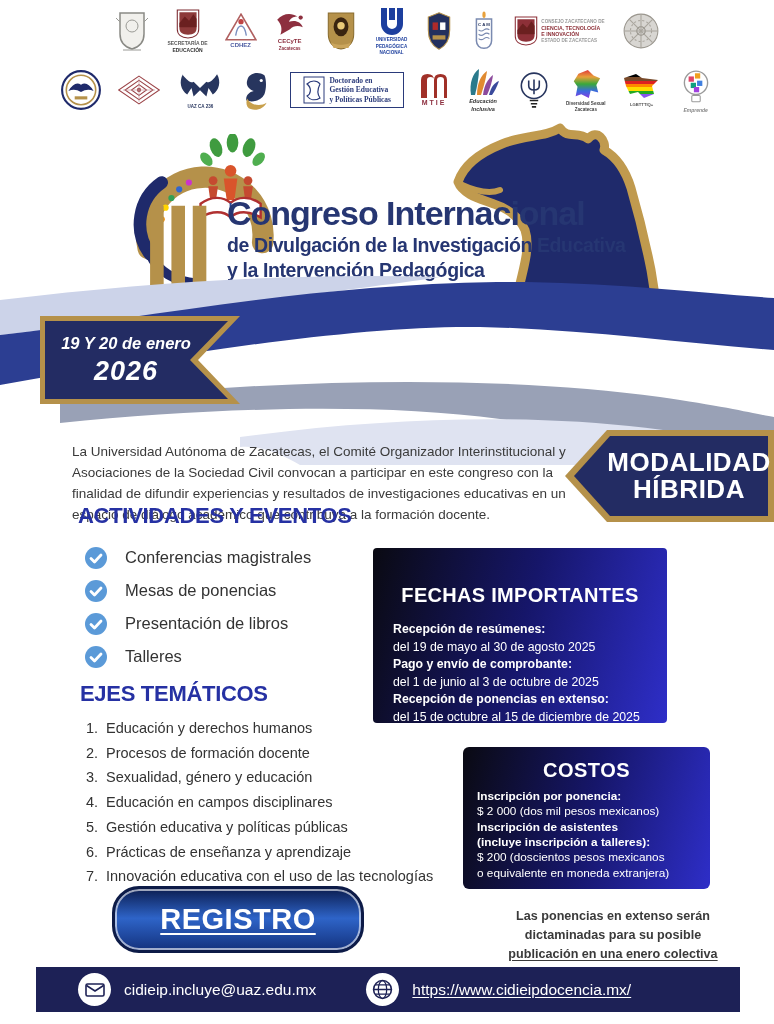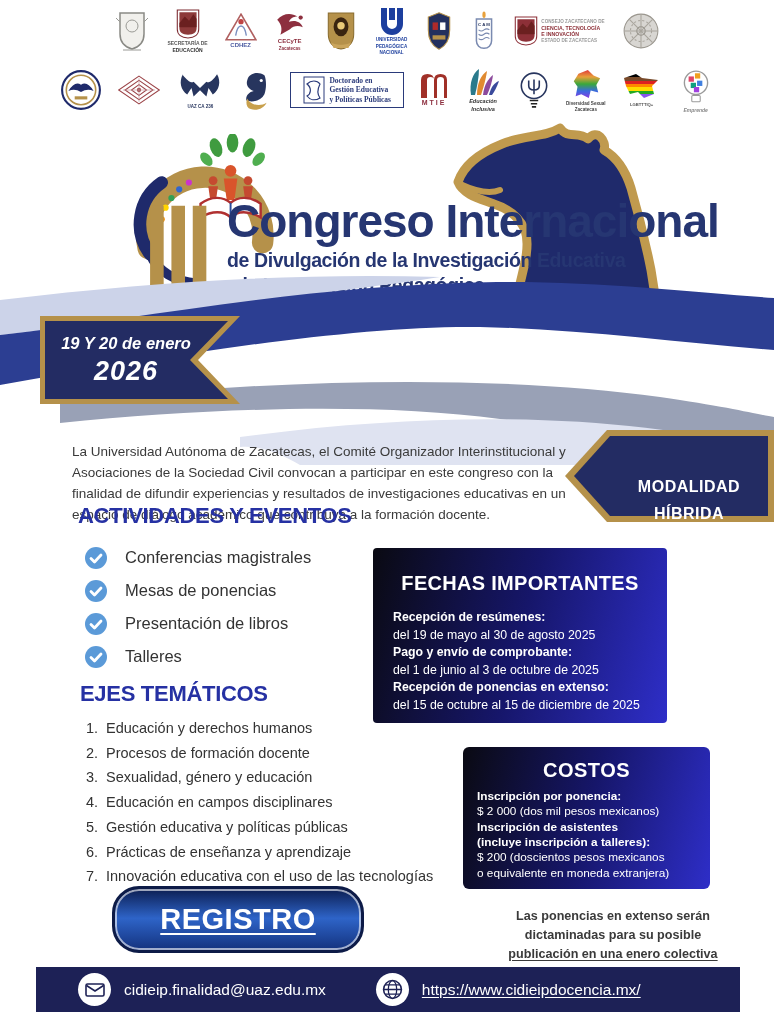--- a/index.html
+++ b/index.html
@@ -22,56 +22,56 @@
   .lg-hflex { display:flex; align-items:center; gap:3px; }
   .cozcyt-text { text-align:left; }
   .cozcyt-text span { display:block; font-size:4.6px; line-height:1.25; font-weight:bold; color:#9a9a9a; }
   .cozcyt-text .r { color:#8d3038; font-size:5.2px; }
   .doct-box { display:flex; align-items:center; gap:4px; border:1.5px solid #2a3a7a; padding:3px 12px; background:#fff; }
   .doct-text span { display:block; font-family:"Liberation Serif", serif; font-size:7.5px; line-height:1.25; color:#2a3a7a; font-weight:bold; }
 
   
   .brand-mark { position:absolute; left:112px; top:134px; width:210px; height:160px; }
   .brand-text { position:absolute; left:227px; top:194px; color:#263672; }
-  .title { font-size:46px; font-weight:bold; letter-spacing:-1px; }
+  .title { font-size:34px; font-weight:bold; letter-spacing:-1px; }
   .subtitle { font-size:19.5px; font-weight:bold; letter-spacing:-0.4px; line-height:25px; }
   .subtitle:first-of-type { margin-top:5px; }
 
   .eagle { position:absolute; left:398px; top:120px; width:312px; height:188px; }
   .waves { position:absolute; left:0; top:265px; width:774px; height:200px; }
 
   
   .date-badge { position:absolute; left:40px; top:316px; width:205px; height:88px; }
   .date-badge svg { position:absolute; inset:0; }
   .db-text { position:absolute; left:10px; top:0; width:152px; height:100%; display:flex; flex-direction:column; justify-content:center; align-items:center; color:#fff; font-style:italic; font-weight:bold; }
   .db-l1 { font-size:16.5px; }
   .db-year { font-size:27px; letter-spacing:1px; margin-top:3px; }
 
   
   .intro { position:absolute; left:72px; top:441px; width:494px; font-size:13.5px; line-height:1.56; color:#3a3a3a; }
 
   
   .modalidad { position:absolute; left:565px; top:430px; width:209px; height:92px; }
   .modalidad svg { position:absolute; inset:0; }
-  .mod-text { position:absolute; left:44px; top:0; width:160px; height:100%; display:flex; flex-direction:column; justify-content:center; align-items:center; color:#fff; font-weight:bold; font-size:16px; line-height:27px; letter-spacing:0.5px;margin-top:24px; }
+  .mod-text { position:absolute; left:44px; top:0; width:160px; height:100%; display:flex; flex-direction:column; justify-content:center; align-items:center; color:#fff; font-weight:bold; font-size:26px; line-height:27px; letter-spacing:0.5px; }
 
   
   .h-blue { position:absolute; color:#2631a3; font-size:22px; font-weight:bold; letter-spacing:-0.3px; }
   .h-activities { left:78px; top:503px; }
   .act-list { position:absolute; left:84px; top:541px; }
   .act-item { display:flex; align-items:center; gap:17px; height:33px; }
   .act-item svg { width:24px; height:24px; flex:0 0 24px; }
   .act-label { font-size:16.5px; color:#333; }
 
   
   .gbox { position:absolute; background:linear-gradient(105deg,#0a0a12 0%,#16166a 50%,#2e2ec8 100%); color:#fff; }
   .fechas { left:373px; top:548px; width:294px; height:175px; border-radius:4px; }
   .costos { left:463px; top:747px; width:247px; height:142px; border-radius:6px; }
   .box-title { text-align:center; font-weight:bold; }
-  .fechas .box-title { font-size:20px; margin-top:24px; letter-spacing:0.3px; }
+  .fechas .box-title { font-size:20px; margin-top:36px; letter-spacing:0.3px; }
   .costos .box-title { font-size:20px; margin-top:12px; letter-spacing:0.5px; }
   .box-lines { padding:0 20px; }
   .fechas .box-lines { margin-top:14px; font-size:12.3px; line-height:1.43; }
   .costos .box-lines { margin-top:7px; font-size:11.8px; line-height:1.3; padding:0 14px; }
   .b { font-weight:bold; }
 
   
   .h-themes { left:80px; top:681px; }
   .themes { position:absolute; left:102px; top:716px; width:380px; list-style:decimal; }
   .themes li { font-size:14.5px; line-height:24.7px; color:#333; padding-left:4px; }
@@ -459,21 +459,21 @@
   </div>
 
   <div class="footer">
     <a class="f-item">
       <span class="f-circle">
         <svg width="20" height="14" viewBox="0 0 20 14">
             <rect x="1" y="1" width="18" height="12" rx="1.5" fill="none" stroke="#1e2255" stroke-width="1.6"></rect>
             <path d="M1.5 2.5 10 8l8.5-5.5" fill="none" stroke="#1e2255" stroke-width="1.6"></path>
           </svg>
       </span>
-      <span>cidieip.finalidad@uaz.edu.mx</span>
+      <span>cidieip.incluye@uaz.edu.mx</span>
     </a>
     <a class="f-item">
       <span class="f-circle">
         <svg width="21" height="21" viewBox="0 0 20 20">
             <circle cx="10" cy="10" r="8.5" fill="none" stroke="#1e2255" stroke-width="1.5"></circle>
             <ellipse cx="10" cy="10" rx="4" ry="8.5" fill="none" stroke="#1e2255" stroke-width="1.2"></ellipse>
             <path d="M1.5 10h17M3 5.5h14M3 14.5h14" stroke="#1e2255" stroke-width="1.2" fill="none"></path>
           </svg>
       </span>
       <span class="u">https://www.cidieipdocencia.mx/</span>

